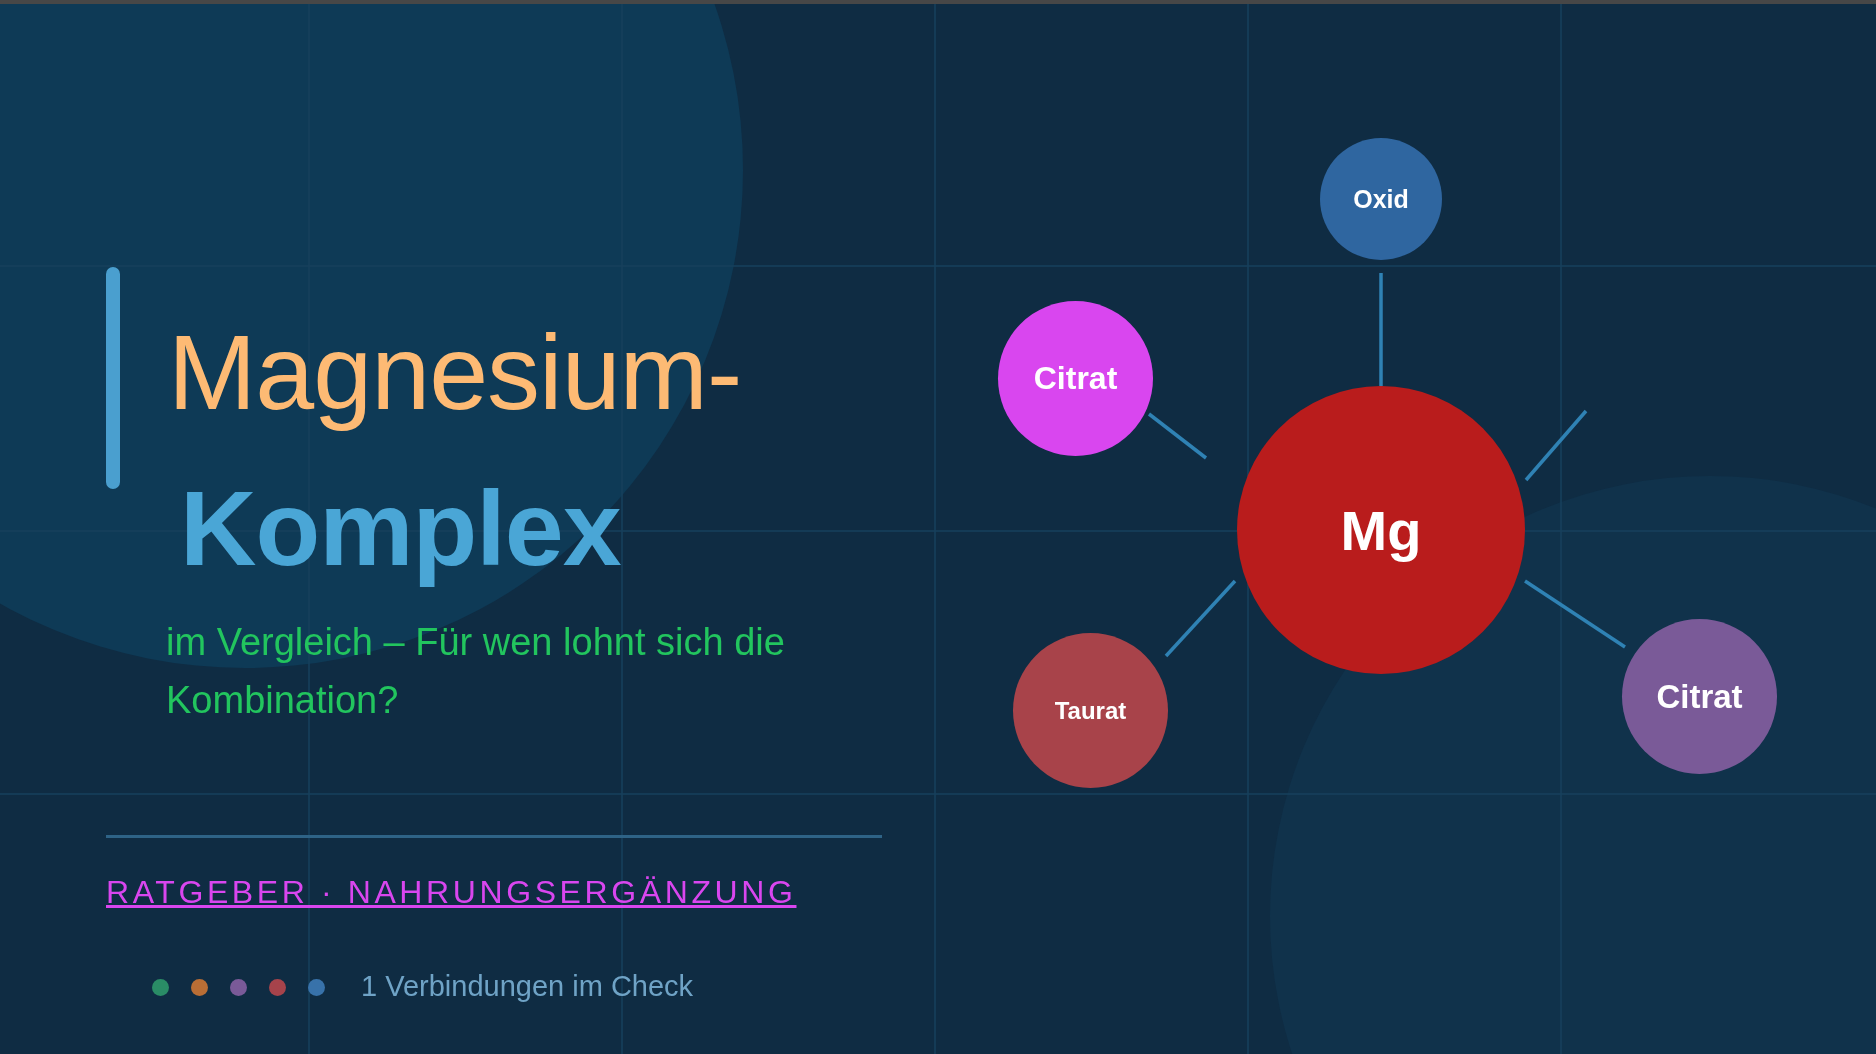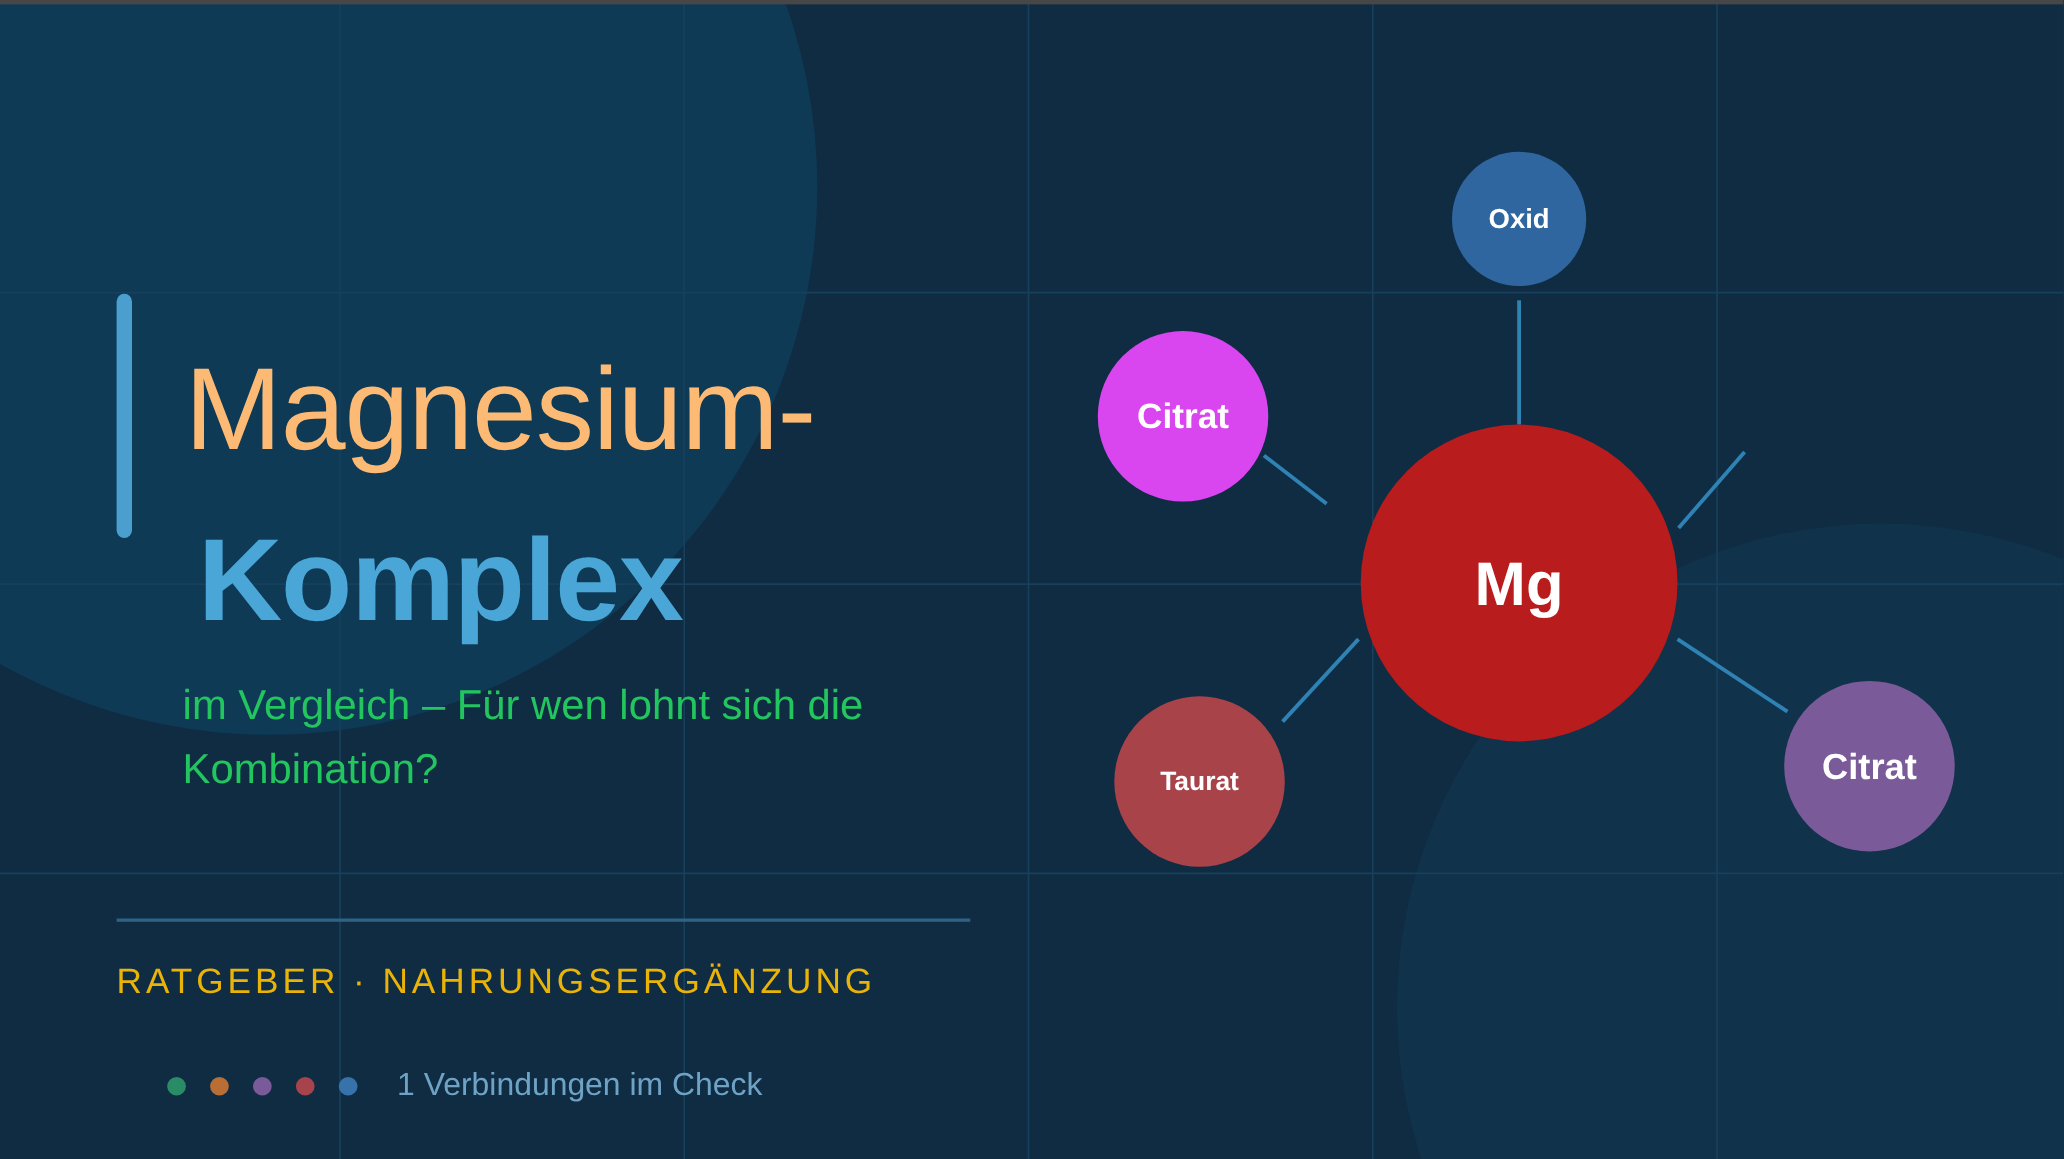--- a/index.html
+++ b/index.html
@@ -14,21 +14,21 @@
   .bg-circle.tl { left: -253px; top: -328px; width: 996px; height: 996px; background: #0e3a56; }
   .bg-circle.br { left: 1270px; top: 476px; width: 880px; height: 880px; background: #10324b; }
   .grid { position: absolute; left: 0; top: 0; width: 1876px; height: 1054px; }
   .grid line { stroke: #17405d; stroke-width: 1.5; }
 
   .accent-bar { position: absolute; left: 106px; top: 267px; width: 14px; height: 222px; border-radius: 7px; background: #4a9fcf; }
   .title-1 { position: absolute; left: 168px; top: 312px; margin: 0; font-size: 106px; font-weight: 400; color: #fdba74; line-height: 120px; letter-spacing: -1px; white-space: nowrap; }
   .title-2 { position: absolute; left: 168px; top: 456px; margin: 12px; font-size: 106px; font-weight: 700; color: #4aa6d6; line-height: 120px; letter-spacing: -1px; white-space: nowrap; }
   .subtitle { position: absolute; left: 166px; top: 613px; width: 700px; margin: 0; font-size: 38px; line-height: 58px; color: #22c55e; }
   .divider { position: absolute; left: 106px; top: 835px; width: 776px; height: 3px; background: #2e6386; }
-  .category { position: absolute; left: 106px; top: 874px; font-size: 32px; letter-spacing: 3.6px; color: #eab308; white-space: nowrap; }
+  .category { position: absolute; left: 106px; top: 874px; font-size: 32px; letter-spacing: 3.6px; color: #d946ef; white-space: nowrap; text-decoration: underline; }
   .dots { position: absolute; left: 152px; top: 979px; display: flex; gap: 22px; }
   .dot { width: 17px; height: 17px; border-radius: 50%; }
   .count-text { position: absolute; left: 361px; top: 970px; font-size: 29px; color: #6fa3c6; white-space: nowrap; }
 
   .diagram { position: absolute; left: 0; top: 0; width: 1876px; height: 1054px; }
   .connectors line { stroke: #2f82b4; stroke-width: 3.5; }
   .node { position: absolute; border-radius: 50%; display: flex; align-items: center; justify-content: center; color: #ffffff; font-weight: 700; }
   .node span { display: block; }
 </style>
 </head>

